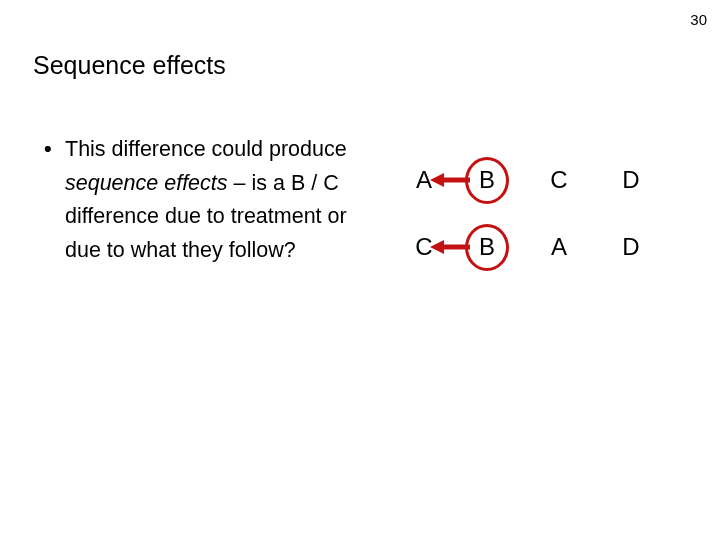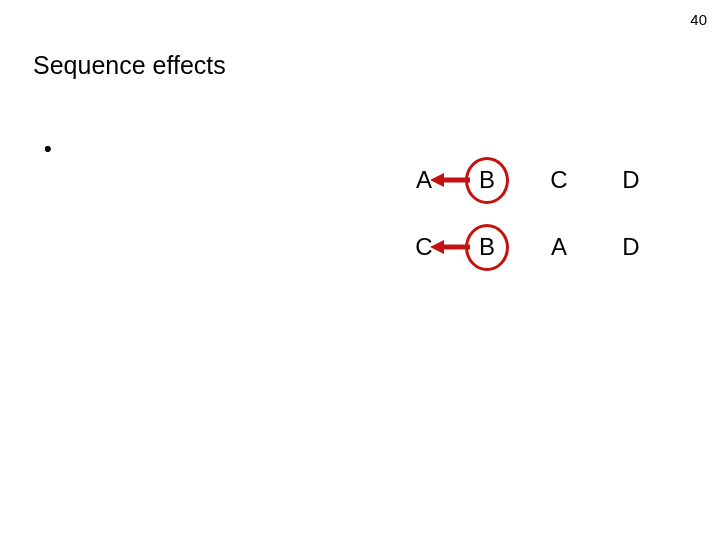--- a/index.html
+++ b/index.html
@@ -137,32 +137,33 @@
     height: 18px;
     left: 30px;
     pointer-events: none;
   }
 </style>
 </head>
 <body>
 
 <div id="slide">
 
-  <div class="page-number">40</div>
+  <div class="page-number">30</div>
 
   <div class="slide-title">Sequence effects</div>
 
   <div class="body-block">
 
     <div class="bullet-item">
       <span class="bullet-marker">•</span>
     </div>
 
     <div class="bullet-item">
       <span class="bullet-marker">•</span>
+      <span class="bullet-text"><span>This difference could produce </span><span class="em-italic">sequence effects</span><span> – is a B / C difference due to treatment or due to what they follow?</span></span>
     </div>
 
   </div>
 
   <div class="diagram">
 
     <div class="seq-row seq-row-0">
 
       <div class="seq-cell seq-col-0">
         <span class="glyph">A</span>

